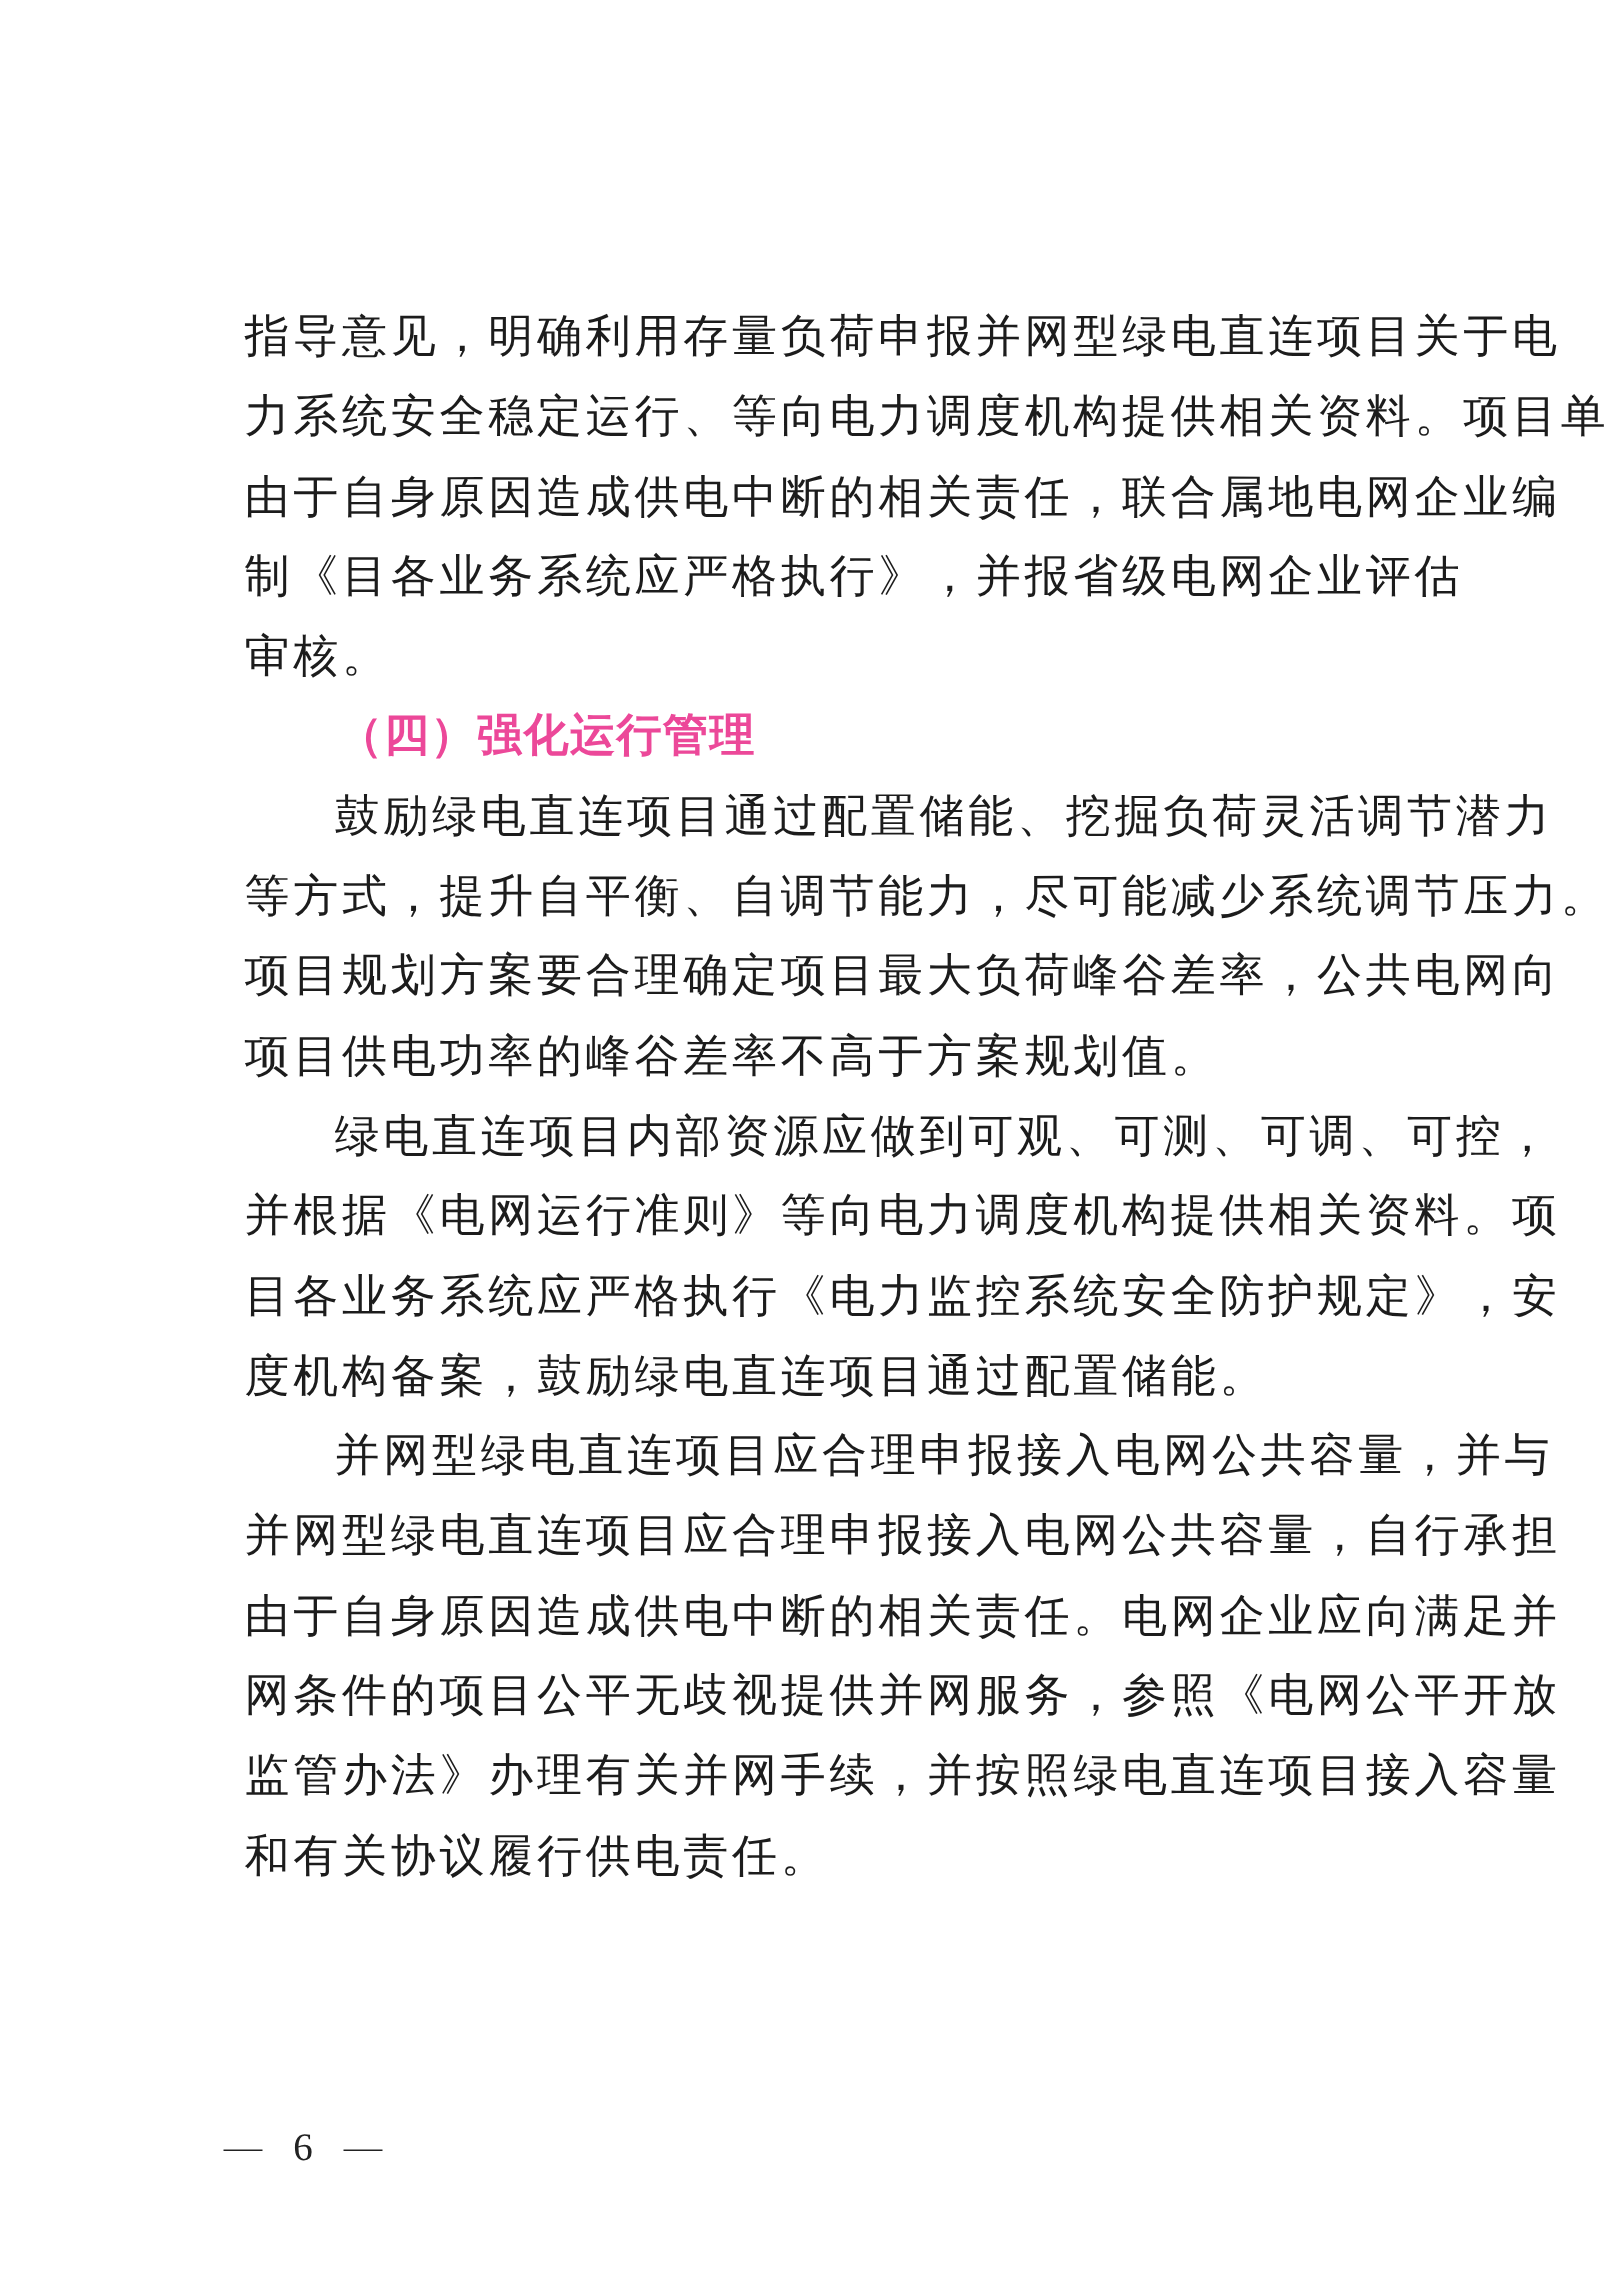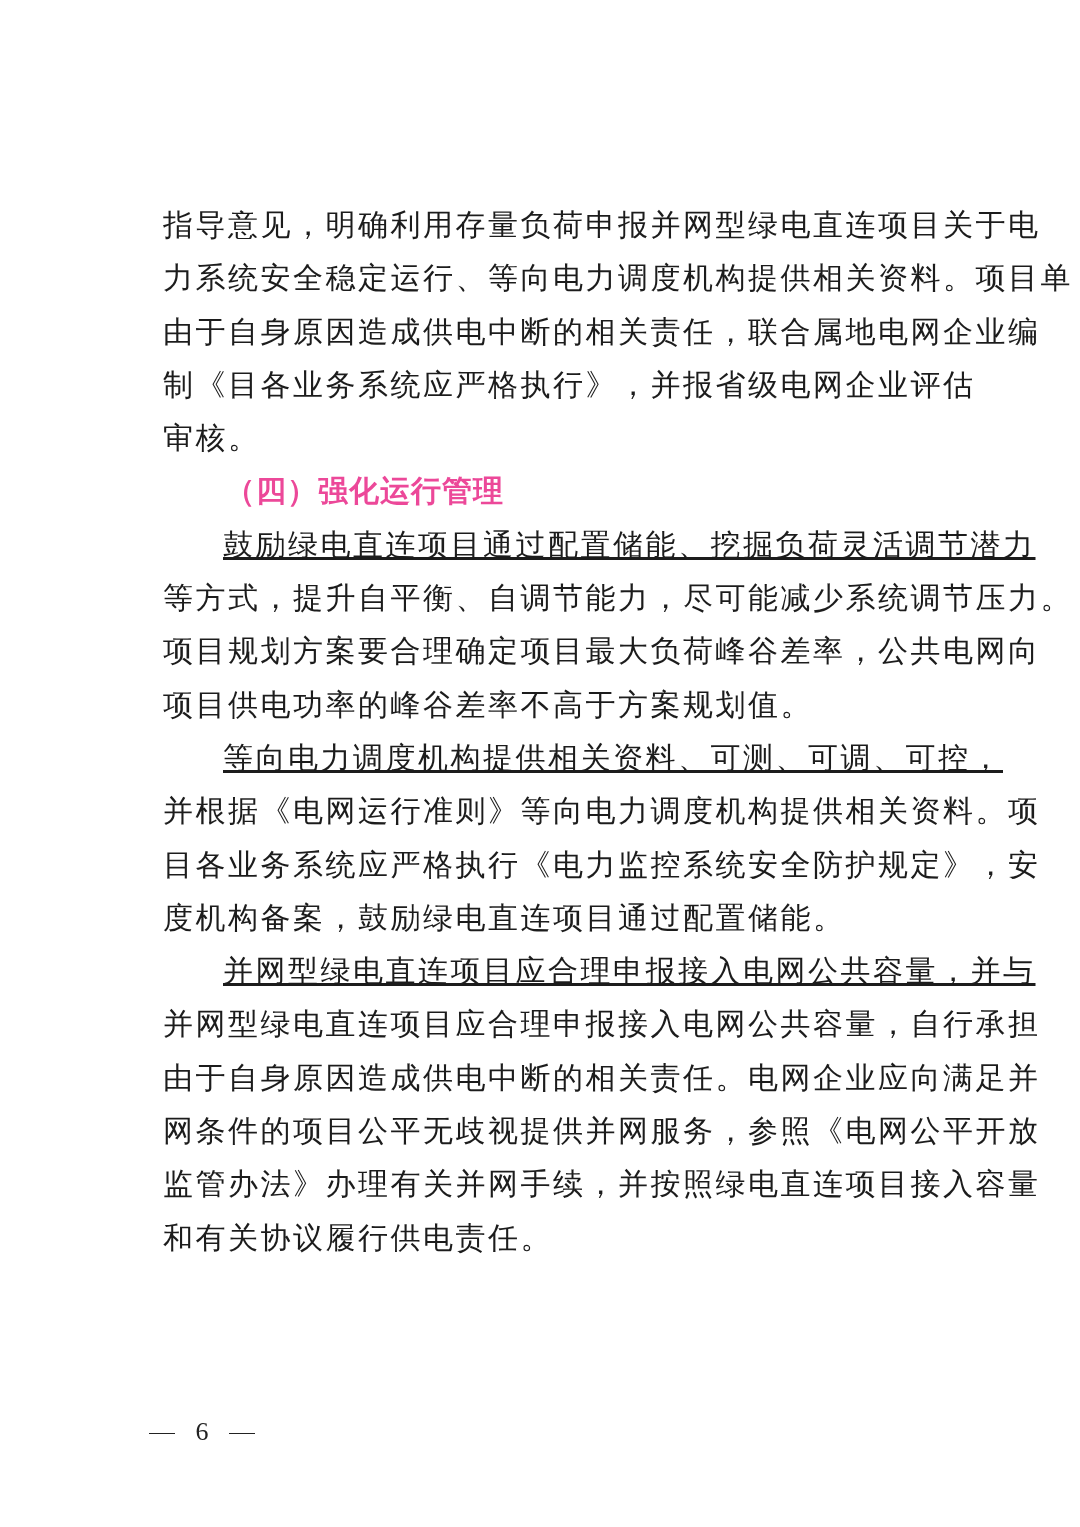--- a/index.html
+++ b/index.html
@@ -32,21 +32,20 @@
     .line {
       height: 53.3px;
       line-height: 53.3px;
       font-size: 30px;
       letter-spacing: 2.5px;
       white-space: nowrap;
       color: #1c1c1c;
     }
     .line.indent {
       padding-left: 60px;
-      text-decoration: underline;
     }
     .line.heading {
       padding-left: 62px;
       font-weight: bold;
       font-family: "DejaVu Sans", "Liberation Sans", sans-serif;
       letter-spacing: 1px;
       color: #ec4899;
     }
     .page-number {
       position: absolute;
@@ -93,21 +92,21 @@
     </div>
 
     <div>
       <div class="line indent">鼓励绿电直连项目通过配置储能、挖掘负荷灵活调节潜力</div>
       <div class="line">等方式，提升自平衡、自调节能力，尽可能减少系统调节压力。</div>
       <div class="line">项目规划方案要合理确定项目最大负荷峰谷差率，公共电网向</div>
       <div class="line">项目供电功率的峰谷差率不高于方案规划值。</div>
     </div>
 
     <div>
-      <div class="line indent">等向电力调度机构提供相关资料、可测、可调、可控，</div>
+      <div class="line indent">绿电直连项目内部资源应做到可观、可测、可调、可控，</div>
       <div class="line">并根据《电网运行准则》等向电力调度机构提供相关资料。项</div>
       <div class="line">目各业务系统应严格执行《电力监控系统安全防护规定》，安</div>
       <div class="line">度机构备案，鼓励绿电直连项目通过配置储能。</div>
     </div>
 
     <div>
       <div class="line indent">并网型绿电直连项目应合理申报接入电网公共容量，并与</div>
       <div class="line">并网型绿电直连项目应合理申报接入电网公共容量，自行承担</div>
       <div class="line">由于自身原因造成供电中断的相关责任。电网企业应向满足并</div>
       <div class="line">网条件的项目公平无歧视提供并网服务，参照《电网公平开放</div>

